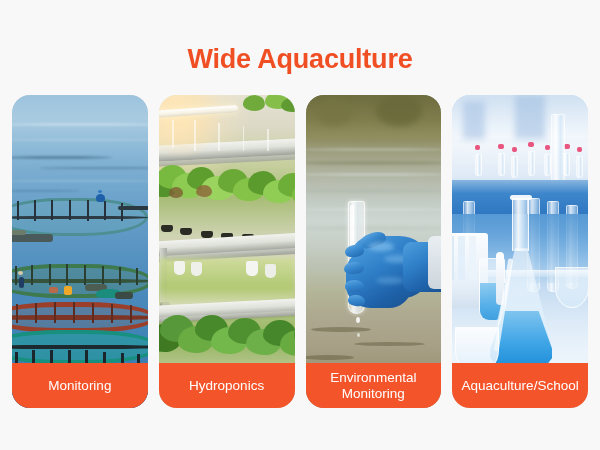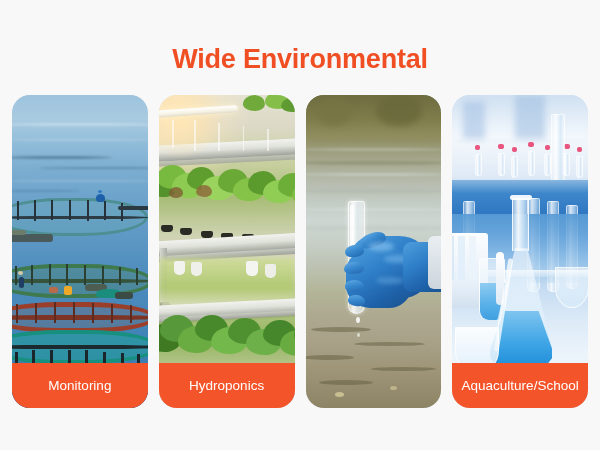--- a/index.html
+++ b/index.html
@@ -279,21 +279,21 @@
     border: 1px solid rgba(255,255,255,0.75);
   }
   .liquid-blue {
     position: absolute;
     background: linear-gradient(180deg,#7fc4ef 0%,#3fa5e6 60%,#2391db 100%);
   }
 </style>
 </head>
 <body>
 
-<div class="page-title">Wide Environmental</div>
+<div class="page-title">Wide Aquaculture</div>
 
 <div class="cards">
 
   <div class="card">
     <div class="card-photo">
       <div class="aq-sky"></div>
 
       <div class="aq-streak" style="left:-10%;top:9%;width:120%;height:3px;"></div>
       <div class="aq-streak" style="left:-10%;top:14%;width:120%;height:2px;opacity:.6;"></div>
       <div class="aq-darkline" style="left:-6%;top:19.5%;width:80%;height:3px;"></div>
@@ -492,20 +492,22 @@
 
       <div class="finger" style="left:40%;top:44%;width:26px;height:14px;transform:rotate(-18deg);border-radius:46% 46% 40% 40%;"></div>
 
       <div style="position:absolute;left:46%;top:47%;width:26px;height:9px;border-radius:50%;background:rgba(150,206,245,0.55);filter:blur(2px);"></div>
       <div style="position:absolute;left:58%;top:51%;width:30px;height:8px;border-radius:50%;background:rgba(140,200,243,0.45);filter:blur(2px);"></div>
       <div style="position:absolute;left:52%;top:58%;width:28px;height:7px;border-radius:50%;background:rgba(120,186,236,0.40);filter:blur(2px);"></div>
 
       <div class="glove" style="left:72%;top:47%;width:32%;height:16%;border-radius:18% 10% 10% 18%;"></div>
       <div class="cuff" style="left:90%;top:45%;width:14%;height:17%;border-radius:6px 0 0 6px;"></div>
     </div>
+    <div class="card-caption">Environmental
+Monitoring</div>
   </div>
 
   <div class="card">
     <div class="card-photo">
       <div class="lab-bg"></div>
 
       <div class="lab-band" style="top:0;height:14%;background:linear-gradient(180deg,#cfe0f1 0%,#eaf2fa 70%,#f4f8fc 100%);filter:blur(1.5px);"></div>
       <div style="position:absolute;left:8%;top:2%;width:16%;height:12%;background:rgba(160,190,225,0.55);filter:blur(3px);"></div>
       <div style="position:absolute;left:46%;top:0%;width:22%;height:14%;background:rgba(150,184,222,0.5);filter:blur(3px);"></div>
 

